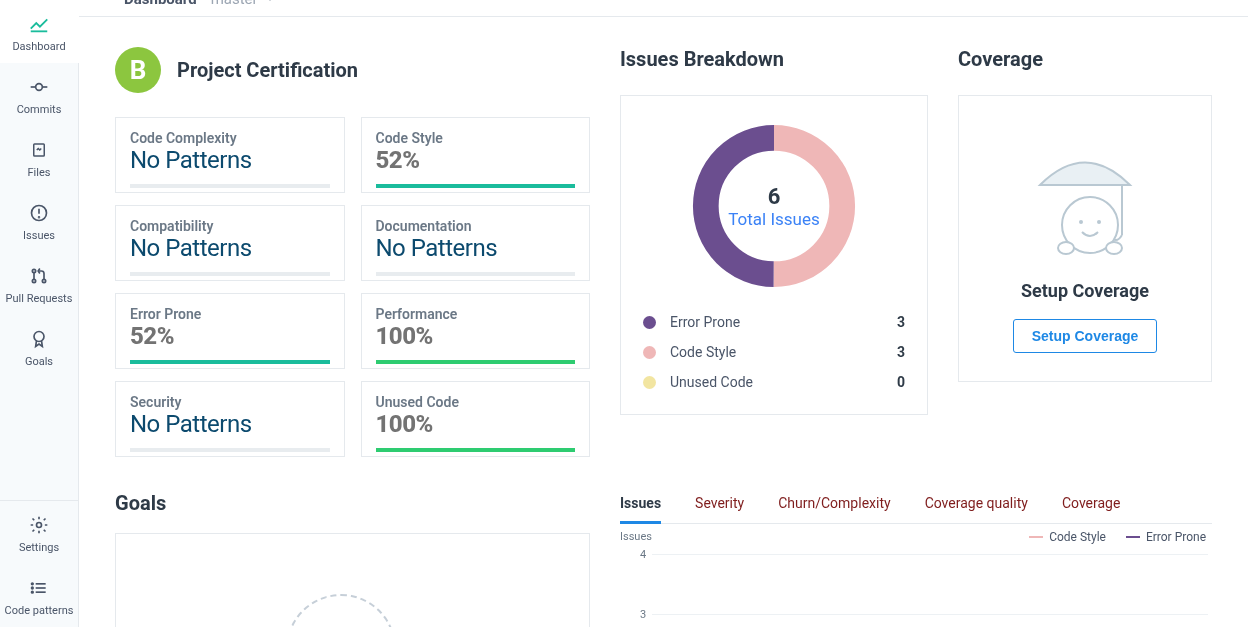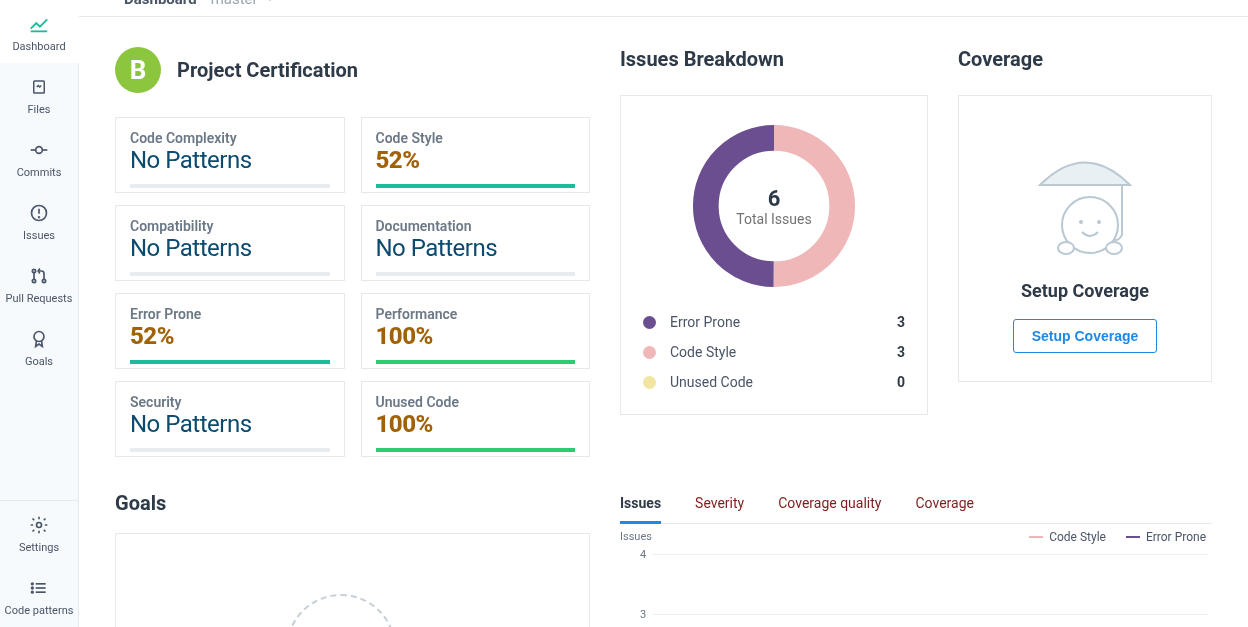--- a/index.html
+++ b/index.html
@@ -131,21 +131,21 @@
     justify-content:space-between;
   }
   .card .ctitle {
     font-size:14px;
     font-weight:600;
     color:#6b7886;
   }
   .card .cval {
     font-size: 24px;
     font-weight: 800;
-    color:#a16207;
+    color:#737373;
     letter-spacing: -0.5px;
     padding-bottom:2px;
   }
   .card .cval.muted {
     color:#0c4a6e;
     font-weight:400;
   }
   .card-bar {
     height:4px;
     background:#e8ecef;
@@ -168,21 +168,21 @@
   }
   .donut svg { width:100%; height:100%; transform: rotate(-90deg); }
   .donut-center {
     position:absolute; inset:0;
     display:flex; flex-direction:column; align-items:center; justify-content:center;
   }
   .donut-center .big {
     font-size:22px; font-weight:700; color:#2e3a47;
   }
   .donut-center .lbl {
-    font-size:14px; color:#737373;
+    font-size:17px; color:#3b82f6;
   }
   .legend { display:flex; flex-direction:column; gap:14px; }
   .legend-row {
     display:flex; align-items:center; gap:14px;
   }
   .legend-dot {
     width:13px; height:13px; border-radius:50%; flex-shrink:0;
   }
   .legend-name { flex:1; color:#4a5568; font-size:14px; }
   .legend-val { font-weight:700; color:#2e3a47; }
@@ -297,36 +297,36 @@
         <span class="icon">
           <svg viewBox="0 0 24 24" width="22" height="22" fill="none" stroke="#1abc9c" stroke-width="2">
               <polyline points="3 17 9 11 13 15 21 7"></polyline>
               <line x1="3" y1="20" x2="21" y2="20"></line>
             </svg>
         </span>
         <span class="label">Dashboard</span>
       </div>
       <div class="side-item">
         <span class="icon">
-          <svg viewBox="0 0 24 24" width="18" height="18" fill="none" stroke="#4a5568" stroke-width="2">
-              <rect x="5" y="4" width="14" height="16" rx="1"></rect>
-              <polyline points="9 12 11 10 13 12 15 10"></polyline>
-            </svg>
-        </span>
-        <span class="label">Files</span>
-      </div>
-      <div class="side-item">
-        <span class="icon">
           <svg viewBox="0 0 24 24" width="20" height="20" fill="none" stroke="#4a5568" stroke-width="2">
               <circle cx="12" cy="12" r="4"></circle>
               <line x1="2" y1="12" x2="8" y2="12"></line>
               <line x1="16" y1="12" x2="22" y2="12"></line>
             </svg>
         </span>
         <span class="label">Commits</span>
+      </div>
+      <div class="side-item">
+        <span class="icon">
+          <svg viewBox="0 0 24 24" width="18" height="18" fill="none" stroke="#4a5568" stroke-width="2">
+              <rect x="5" y="4" width="14" height="16" rx="1"></rect>
+              <polyline points="9 12 11 10 13 12 15 10"></polyline>
+            </svg>
+        </span>
+        <span class="label">Files</span>
       </div>
       <div class="side-item">
         <span class="icon">
           <svg viewBox="0 0 24 24" width="20" height="20" fill="none" stroke="#4a5568" stroke-width="2">
               <circle cx="12" cy="12" r="9"></circle>
               <line x1="12" y1="7" x2="12" y2="13"></line>
               <circle cx="12" cy="17" r="0.5" fill="#4a5568"></circle>
             </svg>
         </span>
         <span class="label">Issues</span>
@@ -504,20 +504,21 @@
         <div class="goals-col">
           <h2 class="section">Goals</h2>
           <div class="goals-box">
             <div class="goals-circle"></div>
           </div>
         </div>
         <div class="chart-col">
           <div class="tabs">
             <div class="tab active">Issues</div>
             <div class="tab">Severity</div>
+            <div class="tab">Churn/Complexity</div>
             <div class="tab">Coverage quality</div>
             <div class="tab">Coverage</div>
           </div>
           <div class="chart-area">
             <div class="chart-ylabel">Issues</div>
             <div class="chart-legend">
               <div class="ld">
                 <span class="dash" style="background:#efb7b7"></span>
                 <span>Code Style</span>
               </div>

